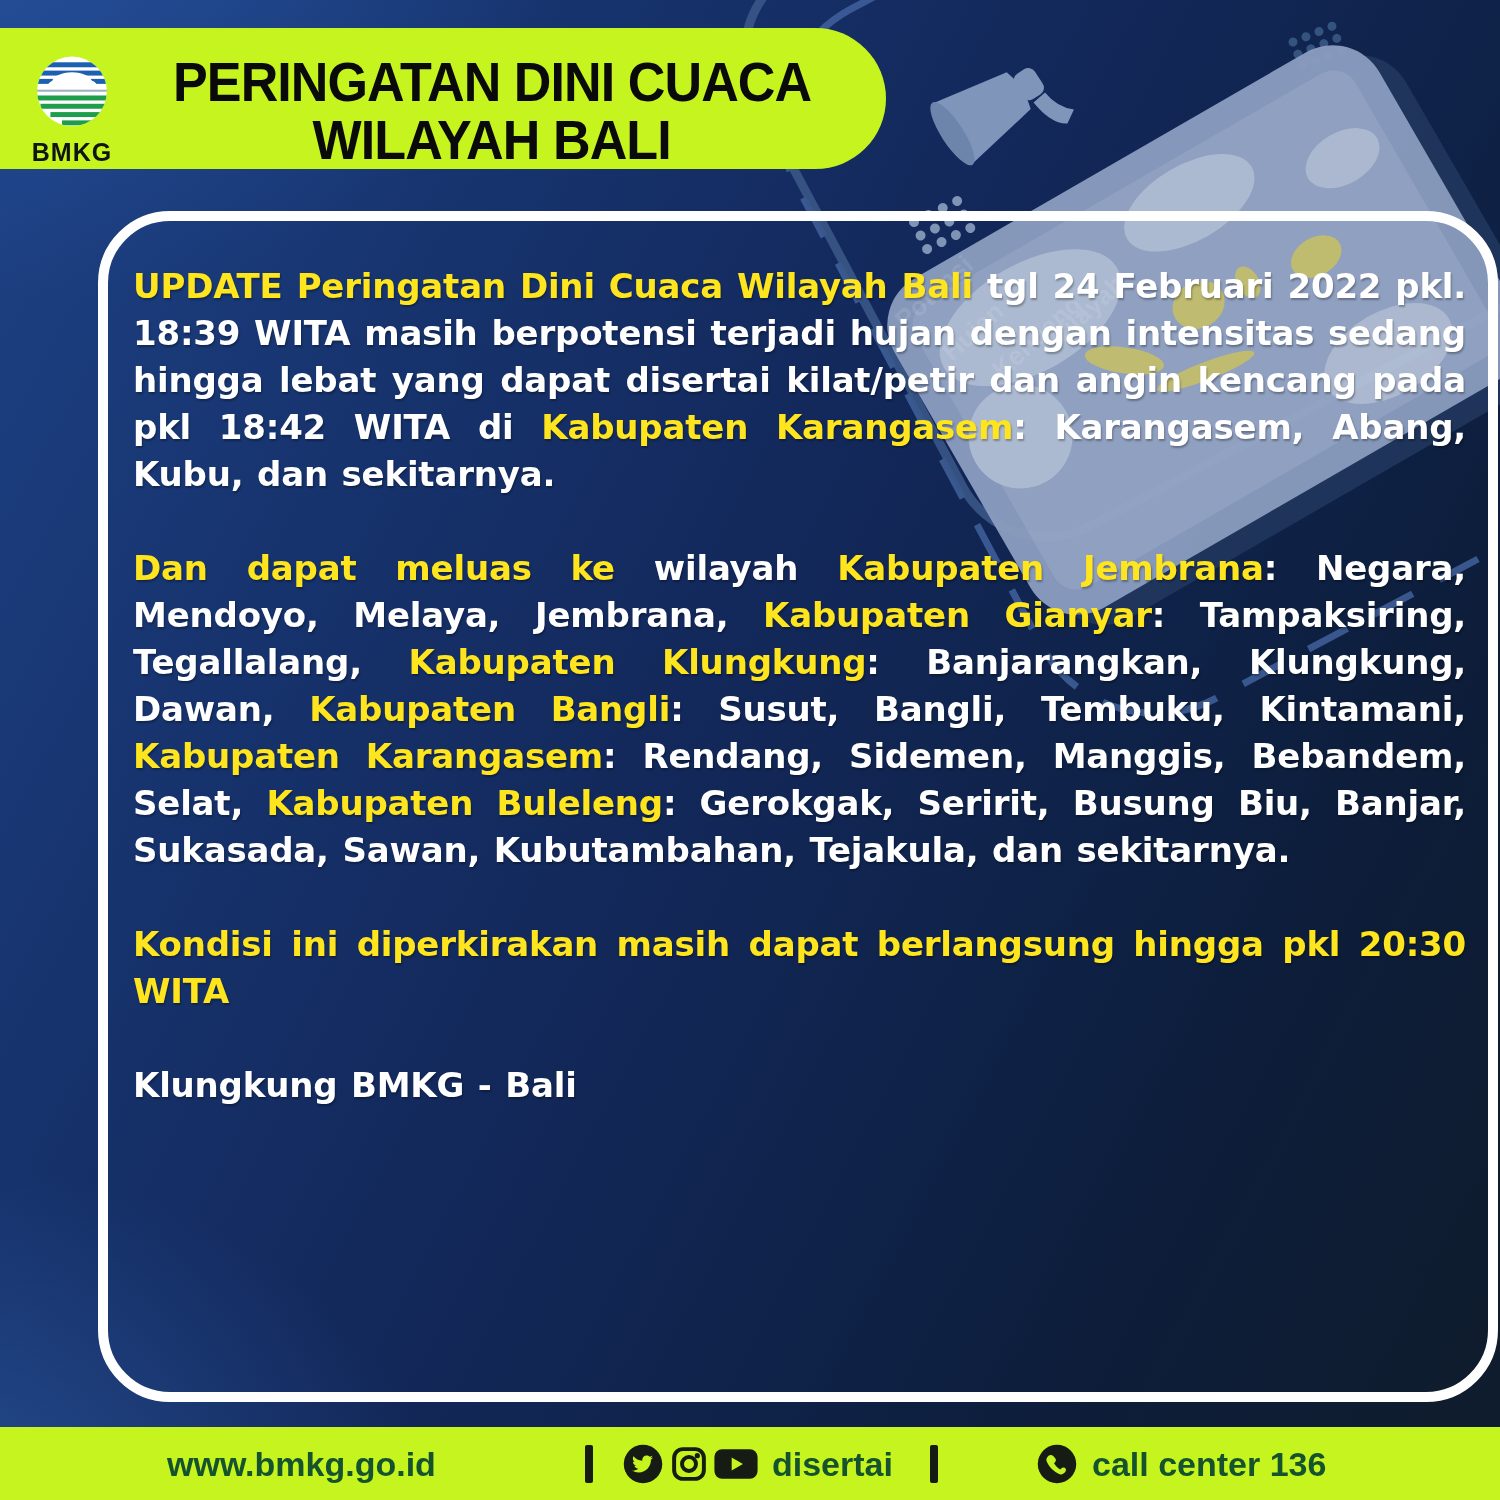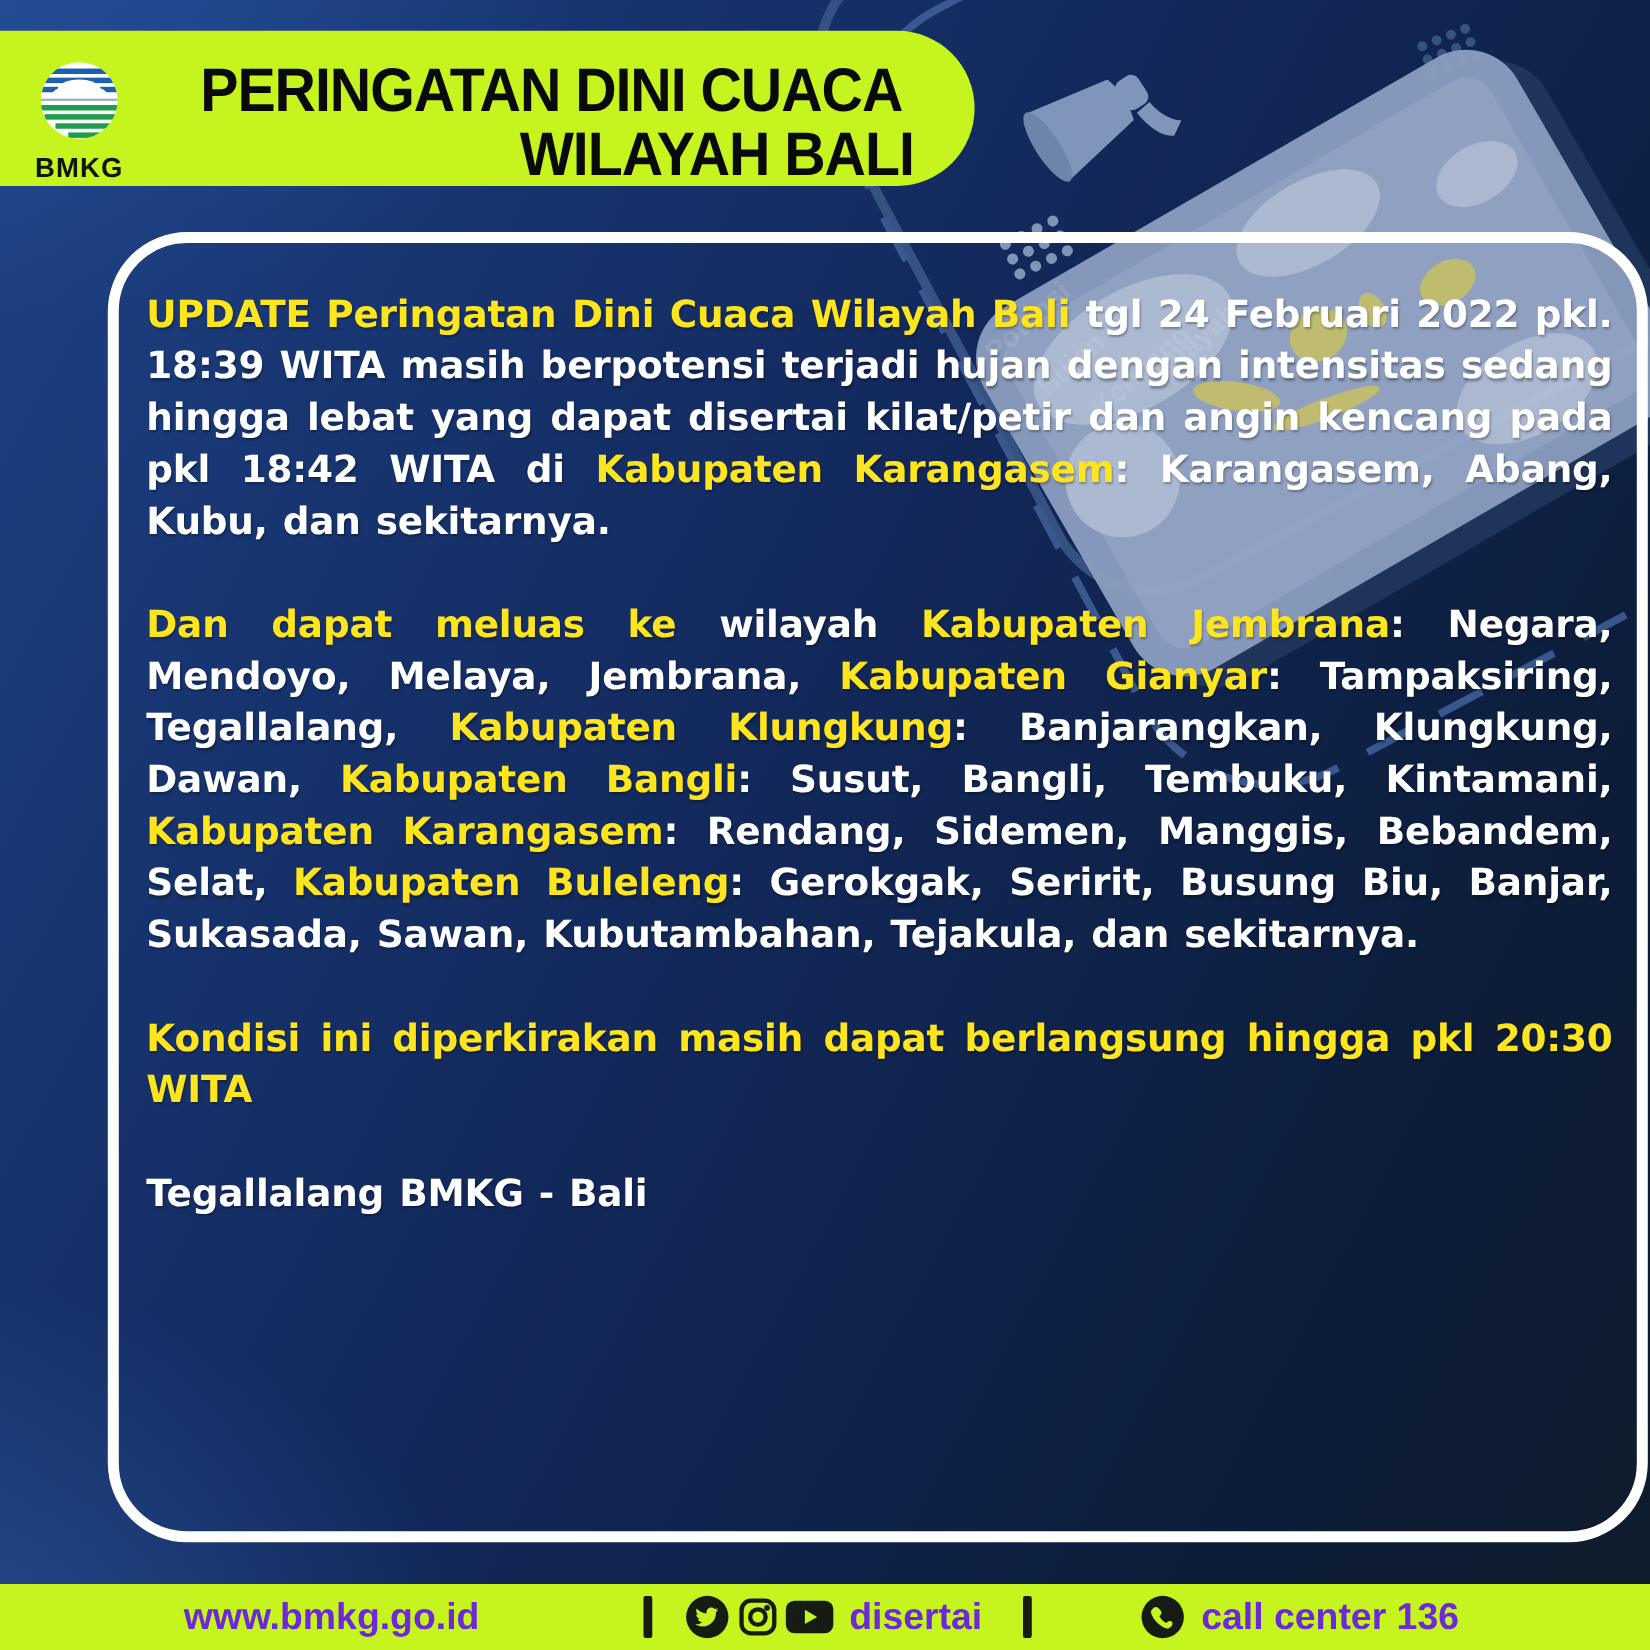--- a/index.html
+++ b/index.html
@@ -15,21 +15,21 @@
   .bg-art{position:absolute;left:0;top:0;pointer-events:none;}
   
   .banner{
     position:absolute;left:0;top:28px;width:886px;height:141px;
     background:#c6f41f;border-radius:0 71px 71px 0;
   }
   .logo{position:absolute;left:28px;top:26px;width:88px;text-align:center;}
   .logo-label{display:block;margin-top:2px;font-weight:700;font-size:25px;letter-spacing:1px;color:#101510;}
   .titles{
     position:absolute;left:140px;right:42px;top:0;bottom:0;
-    display:flex;flex-direction:column;align-items:flex-end;justify-content:center;margin-top:25px;
+    display:flex;flex-direction:column;align-items:center;justify-content:center;margin-top:25px;
   }
   .title-line{
     color:#0a0a0a;font-weight:700;font-size:56px;line-height:58px;letter-spacing:-1px;
     white-space:nowrap;transform:scaleX(.93);transform-origin:center;
   }
   
   .content-box{
     position:absolute;left:50px;top:211px;width:1400px;height:1191px;
     box-sizing:border-box;border:10px solid #ffffff;border-radius:72px;
     padding:42px 22px 0 25px;
@@ -39,22 +39,22 @@
     font-family:"DejaVu Sans","Liberation Sans",sans-serif;
     font-size:34px;line-height:47px;font-weight:700;
     text-align:justify;letter-spacing:-0.2px;word-spacing:2px;
     text-shadow:1px 2px 2px rgba(0,0,0,.30);
   }
   .text-area p{margin:0 0 47px 0;}
   .seg-yellow{color:#ffe51d;}
   .seg-white{color:#ffffff;}
   
   .footer{
-    position:absolute;left:0;bottom:0;width:1500px;height:60px;background:#c6f41f;
-    color:#6d28d9;font-weight:700;font-size:34px;
+    position:absolute;left:0;bottom:0;width:1500px;height:73px;background:#c6f41f;
+    color:#14532d;font-weight:700;font-size:34px;
   }
   .f-item{position:absolute;top:50%;transform:translateY(-50%);white-space:nowrap;}
   .f-sep{width:8px;height:38px;background:#161c14;border-radius:2px;}
   .f-icon{width:42px;height:42px;display:block;}
   .yt-icon{width:48px;height:38px;}
 </style>
 </head>
 <body>
 
 <div class="canvas">
@@ -163,21 +163,21 @@
       <div class="title-line">PERINGATAN DINI CUACA</div>
       <div class="title-line">WILAYAH BALI</div>
     </div>
   </div>
 
   <div class="content-box">
     <div class="text-area">
         <p><span class="seg-yellow">UPDATE Peringatan Dini Cuaca Wilayah Bali</span><span class="seg-white"> tgl 24 Februari 2022 pkl. 18:39 WITA masih berpotensi terjadi hujan dengan intensitas sedang hingga lebat yang dapat disertai kilat/petir dan angin kencang pada pkl 18:42 WITA di </span><span class="seg-yellow">Kabupaten Karangasem</span><span class="seg-white">: Karangasem, Abang, Kubu, dan sekitarnya.</span></p>
         <p><span class="seg-yellow">Dan dapat meluas ke</span><span class="seg-white"> wilayah </span><span class="seg-yellow">Kabupaten Jembrana</span><span class="seg-white">: Negara, Mendoyo, Melaya, Jembrana, </span><span class="seg-yellow">Kabupaten Gianyar</span><span class="seg-white">: Tampaksiring, Tegallalang, </span><span class="seg-yellow">Kabupaten Klungkung</span><span class="seg-white">: Banjarangkan, Klungkung, Dawan, </span><span class="seg-yellow">Kabupaten Bangli</span><span class="seg-white">: Susut, Bangli, Tembuku, Kintamani, </span><span class="seg-yellow">Kabupaten Karangasem</span><span class="seg-white">: Rendang, Sidemen, Manggis, Bebandem, Selat, </span><span class="seg-yellow">Kabupaten Buleleng</span><span class="seg-white">: Gerokgak, Seririt, Busung Biu, Banjar, Sukasada, Sawan, Kubutambahan, Tejakula, dan sekitarnya.</span></p>
         <p><span class="seg-yellow">Kondisi ini diperkirakan masih dapat berlangsung hingga pkl 20:30 WITA</span></p>
-        <p><span class="seg-white">Tegallalang BMKG - Bali</span></p>
+        <p><span class="seg-white">Klungkung BMKG - Bali</span></p>
       </div>
   </div>
 
   <div class="footer">
     <span class="f-item" style="left:167px">www.bmkg.go.id</span>
     <span class="f-item f-sep" style="left:585px"></span>
 
     <svg class="f-item f-icon" style="left:622px" viewBox="0 0 48 48">
       <circle cx="24" cy="24" r="22" fill="#161c14"></circle>
       <path transform="translate(11.5 12)" fill="#c6f41f" d="M23.954 4.569c-.885.392-1.83.656-2.825.775 1.014-.611 1.794-1.574 2.163-2.723-.951.555-2.005.959-3.127 1.184-.896-.959-2.173-1.559-3.591-1.559-2.717 0-4.92 2.203-4.92 4.917 0 .39.045.765.127 1.124C7.691 8.094 4.066 6.13 1.64 3.161c-.427.722-.666 1.561-.666 2.475 0 1.71.87 3.213 2.188 4.096-.807-.026-1.566-.248-2.228-.616v.061c0 2.385 1.693 4.374 3.946 4.827-.413.111-.849.171-1.296.171-.314 0-.615-.03-.916-.086.631 1.953 2.445 3.377 4.604 3.417-1.68 1.319-3.809 2.105-6.102 2.105-.39 0-.779-.023-1.17-.067 2.189 1.394 4.768 2.209 7.557 2.209 9.054 0 13.999-7.496 13.999-13.986 0-.209 0-.42-.015-.63.961-.689 1.8-1.56 2.46-2.548l-.047-.02z"></path>

